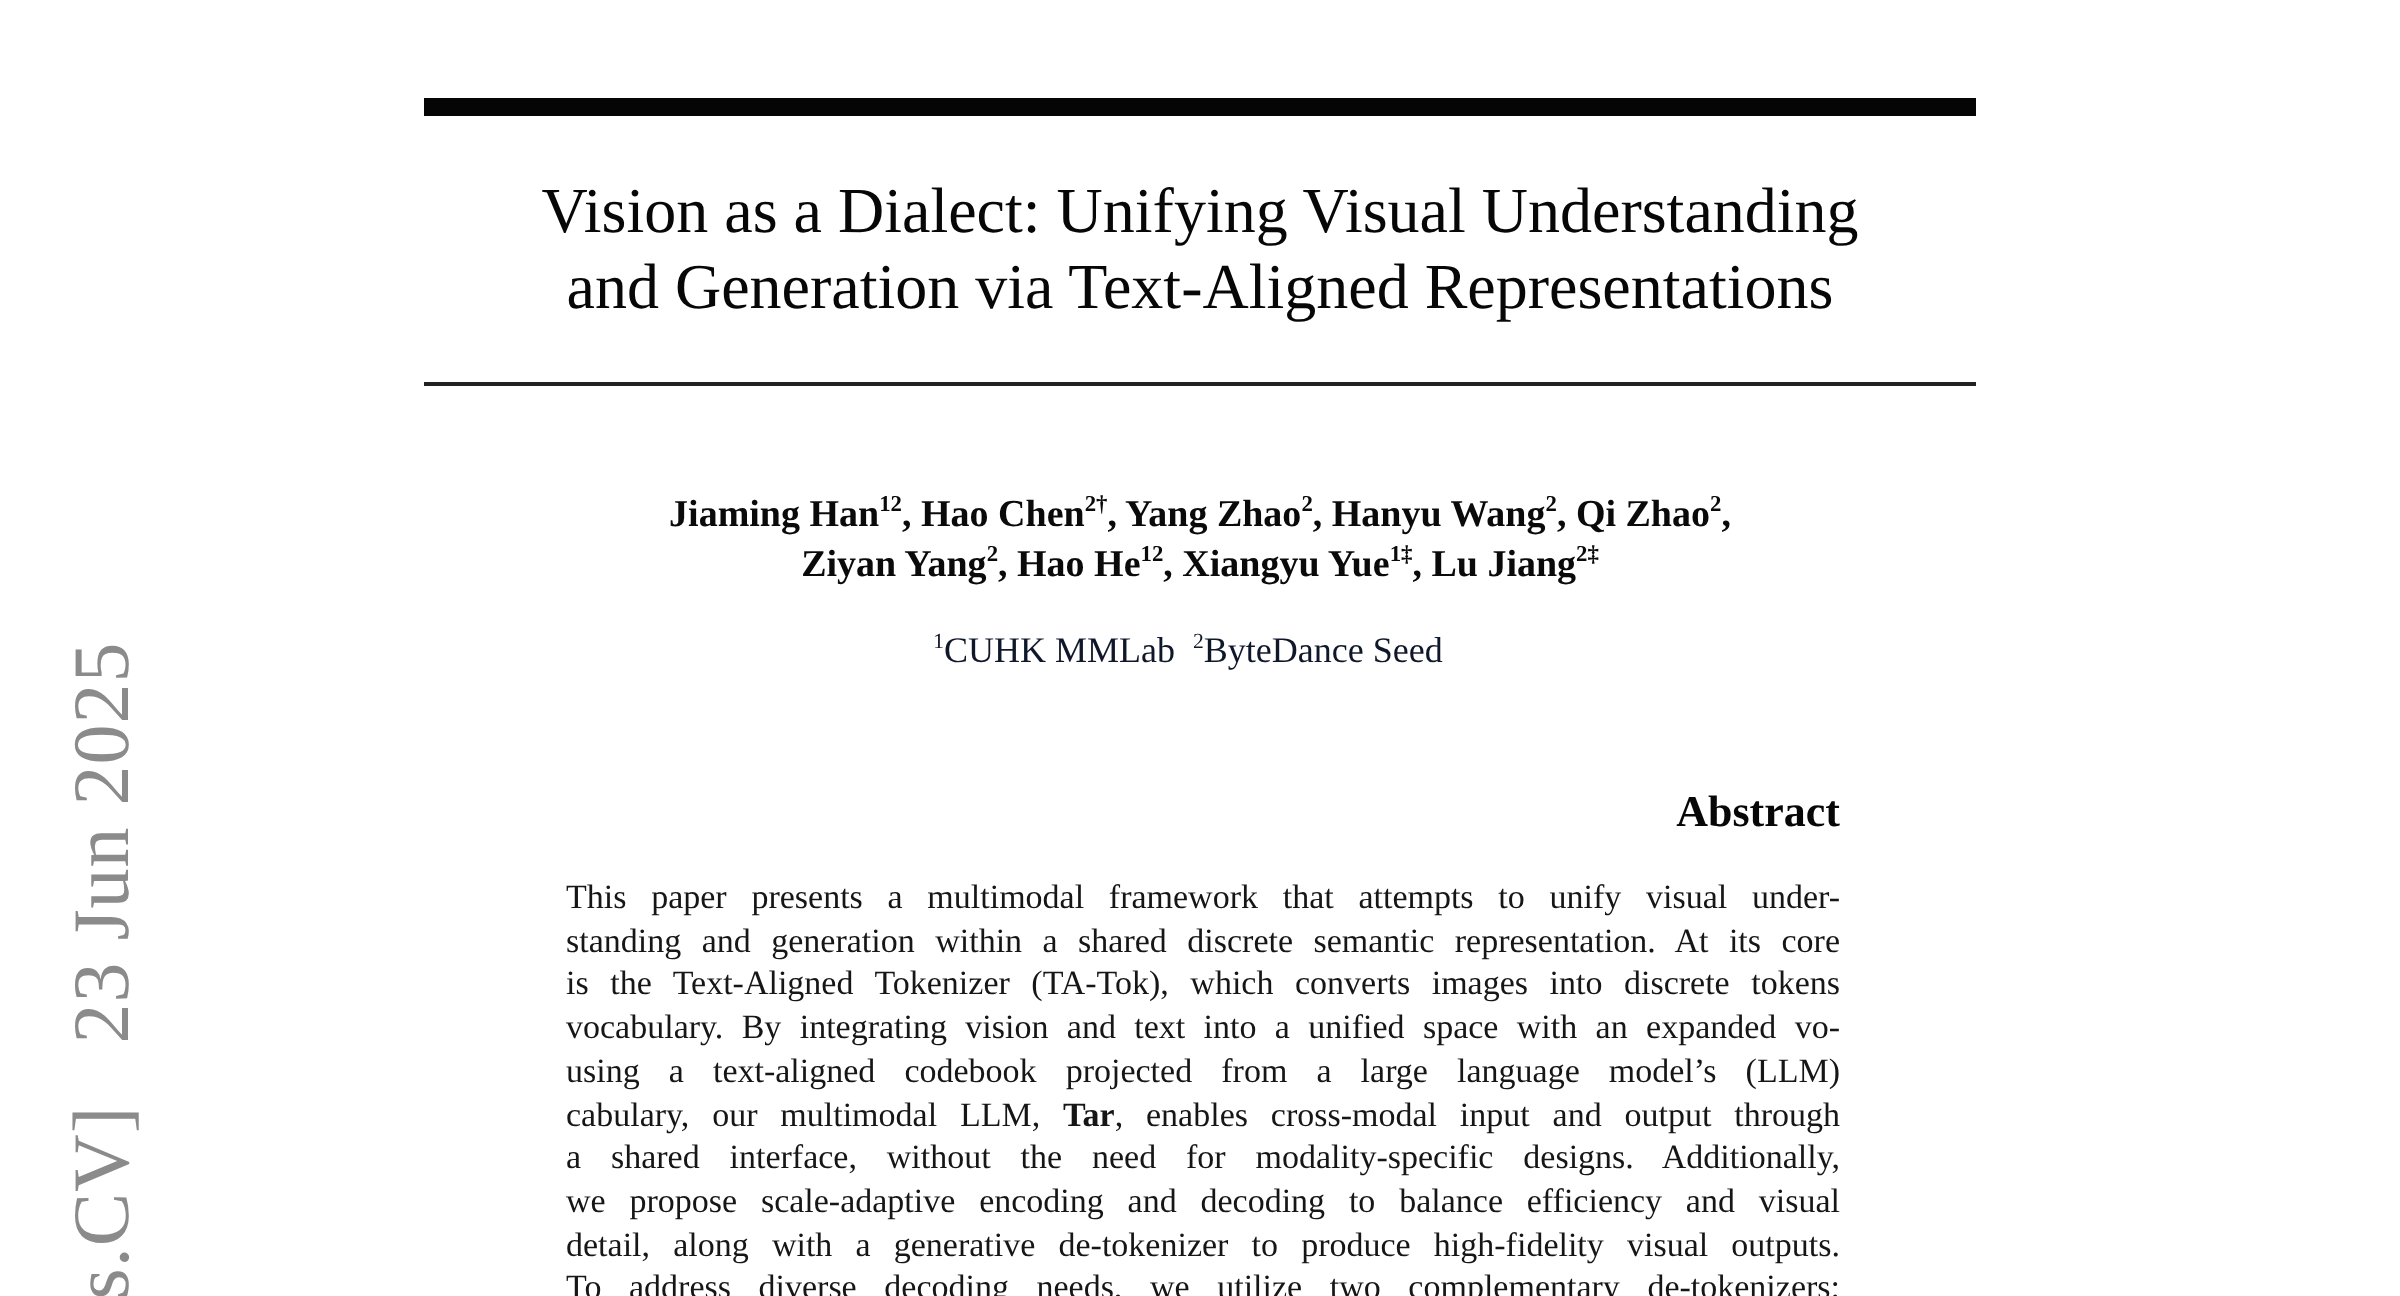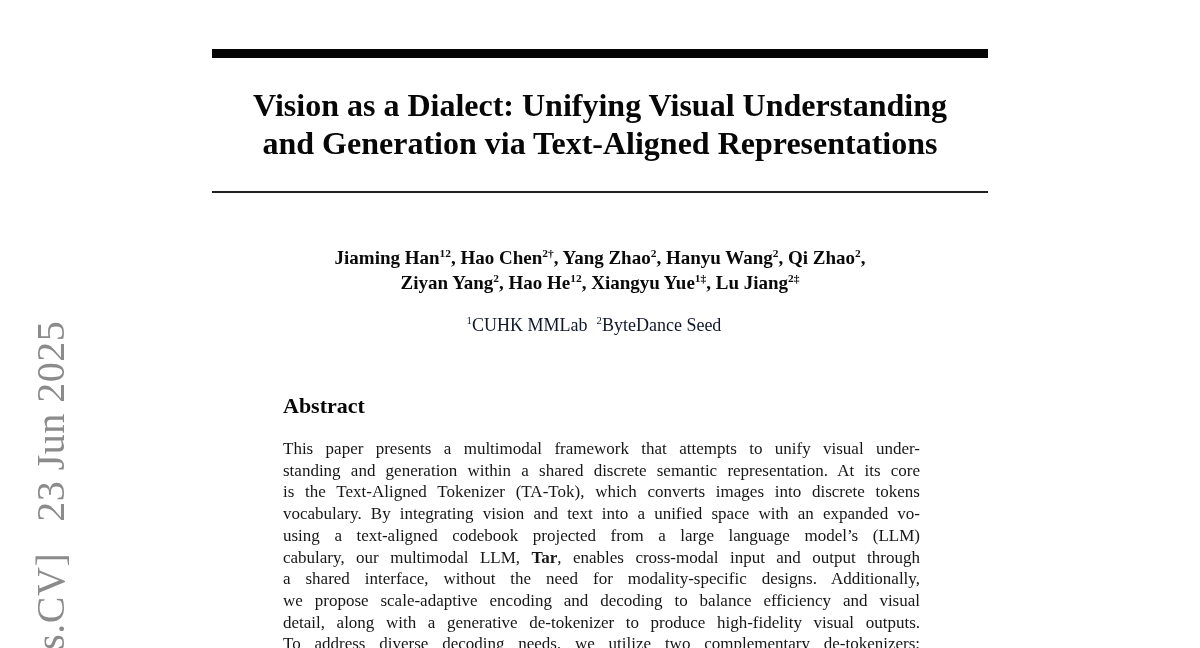--- a/index.html
+++ b/index.html
@@ -39,21 +39,21 @@
   }
   .title {
     position: absolute;
     left: 100px;
     right: 100px;
     top: 86px;
     margin: 0;
     text-align: center;
     font-size: 32px;
     line-height: 38px;
-    font-weight: 700;
+    font-weight: 400;
     color: #070707;
   }
   .title .tl { display: block; }
   
   .rule {
     position: absolute;
     left: 212px;
     top: 191px;
     width: 776px;
     height: 2px;
@@ -77,21 +77,21 @@
     top: 315px;
     text-align: center;
     font-size: 18px;
     color: #0f172a;
   }
   .abs-head {
     position: absolute;
     left: 283px;
     width: 637px;
     top: 393px;
-    text-align: left;
+    text-align: right;
     font-weight: 700;
     font-size: 22px;
     color: #070707;
   }
   .abs-body {
     position: absolute;
     left: 283px;
     width: 637px;
     top: 438px;
     font-size: 17px;

